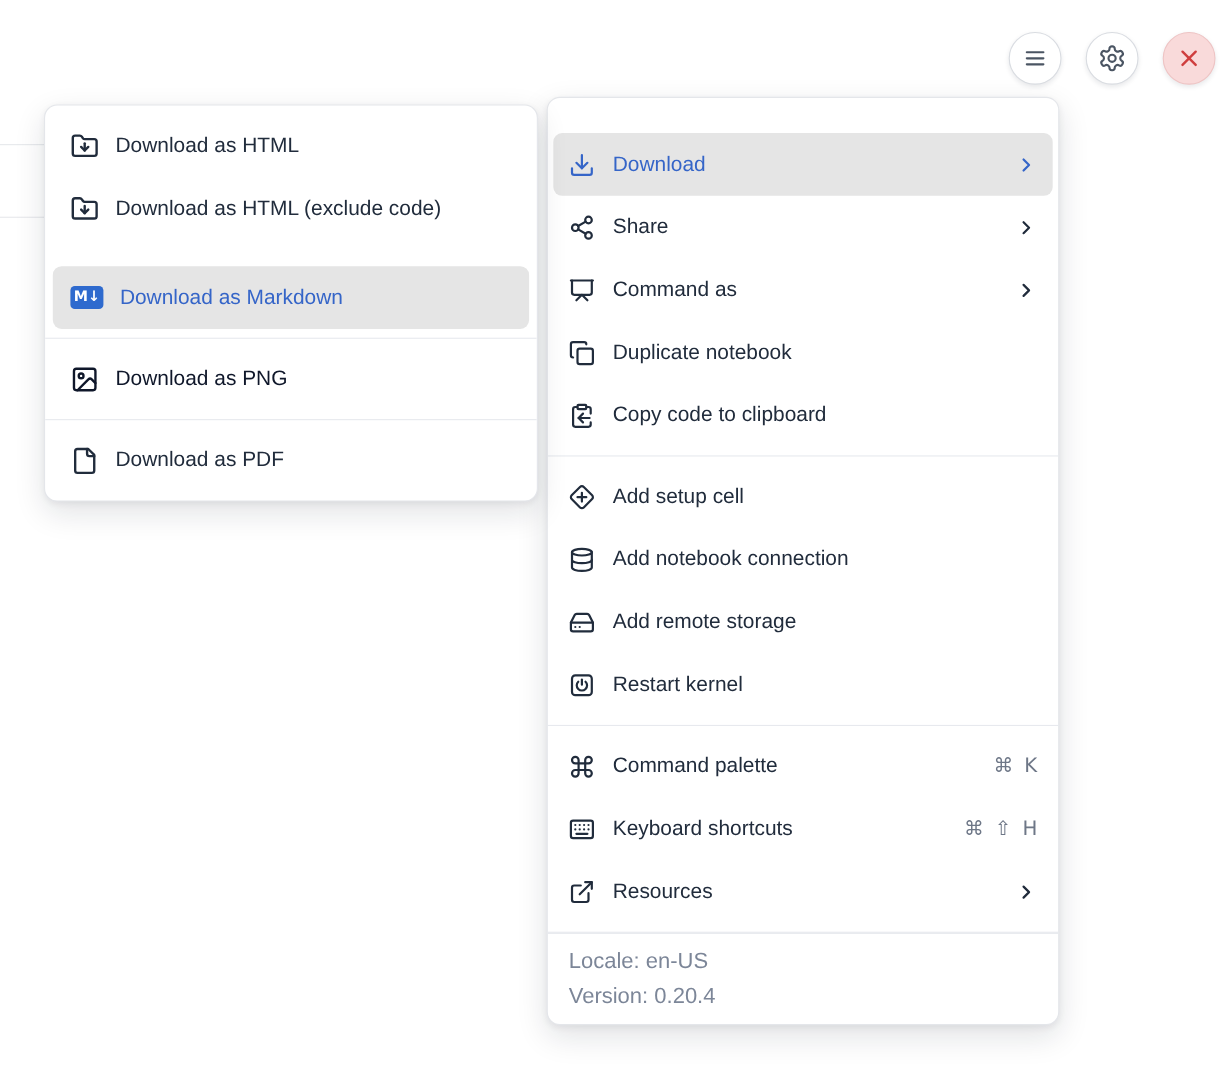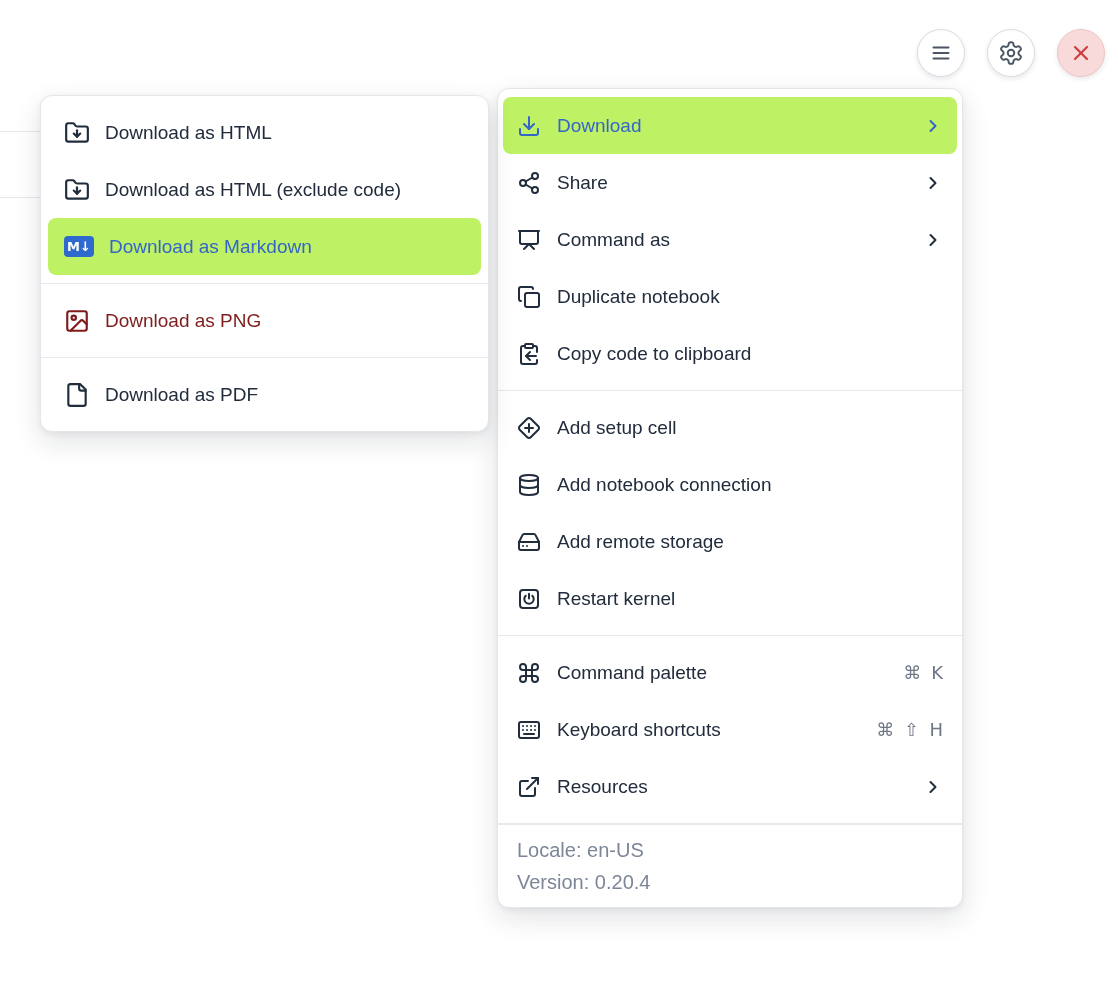--- a/index.html
+++ b/index.html
@@ -29,22 +29,22 @@
   .panel-left .group { padding: 8px 7px; }
 
   .row { height: 57px; display: flex; align-items: center; gap: 16px; padding: 0 14px;
     font-size: 19px; color: #212c3c; border-radius: 8px; cursor: pointer; white-space: nowrap; }
   .panel-left .row { padding: 0 16px; gap: 15px; }
   .row .mi { flex: none; }
   .row .label { flex: none; text-align: center; }
   .row .chev { margin-left: auto; flex: none; }
   .row .shortcut { margin-left: auto; display: flex; gap: 10px; align-items: center;
     color: #6e7787; font-size: 18px; font-family: "DejaVu Sans", sans-serif; }
-  .row.highlight { background: #bef264; color: #3565c8; }
-  .row.disabled { color: #7f1d1d; cursor: default; }
+  .row.highlight { background: #e5e5e5; color: #3565c8; margin-top: 24px; }
+  .row.disabled { color: #0f172a; cursor: default; }
 
   .md-badge { width: 30px; height: 21px; border-radius: 4px; background: #2e6ace; color: #ffffff;
     display: inline-flex; align-items: center; justify-content: center;
     font-size: 13px; font-weight: bold; font-family: "DejaVu Sans", sans-serif; flex: none; }
 
   .panel-footer { padding: 9px 19px 9px 19px; font-size: 20px; color: #7c8698; line-height: 32px; }
 
   svg { display: block; }
 </style>
 </head>

